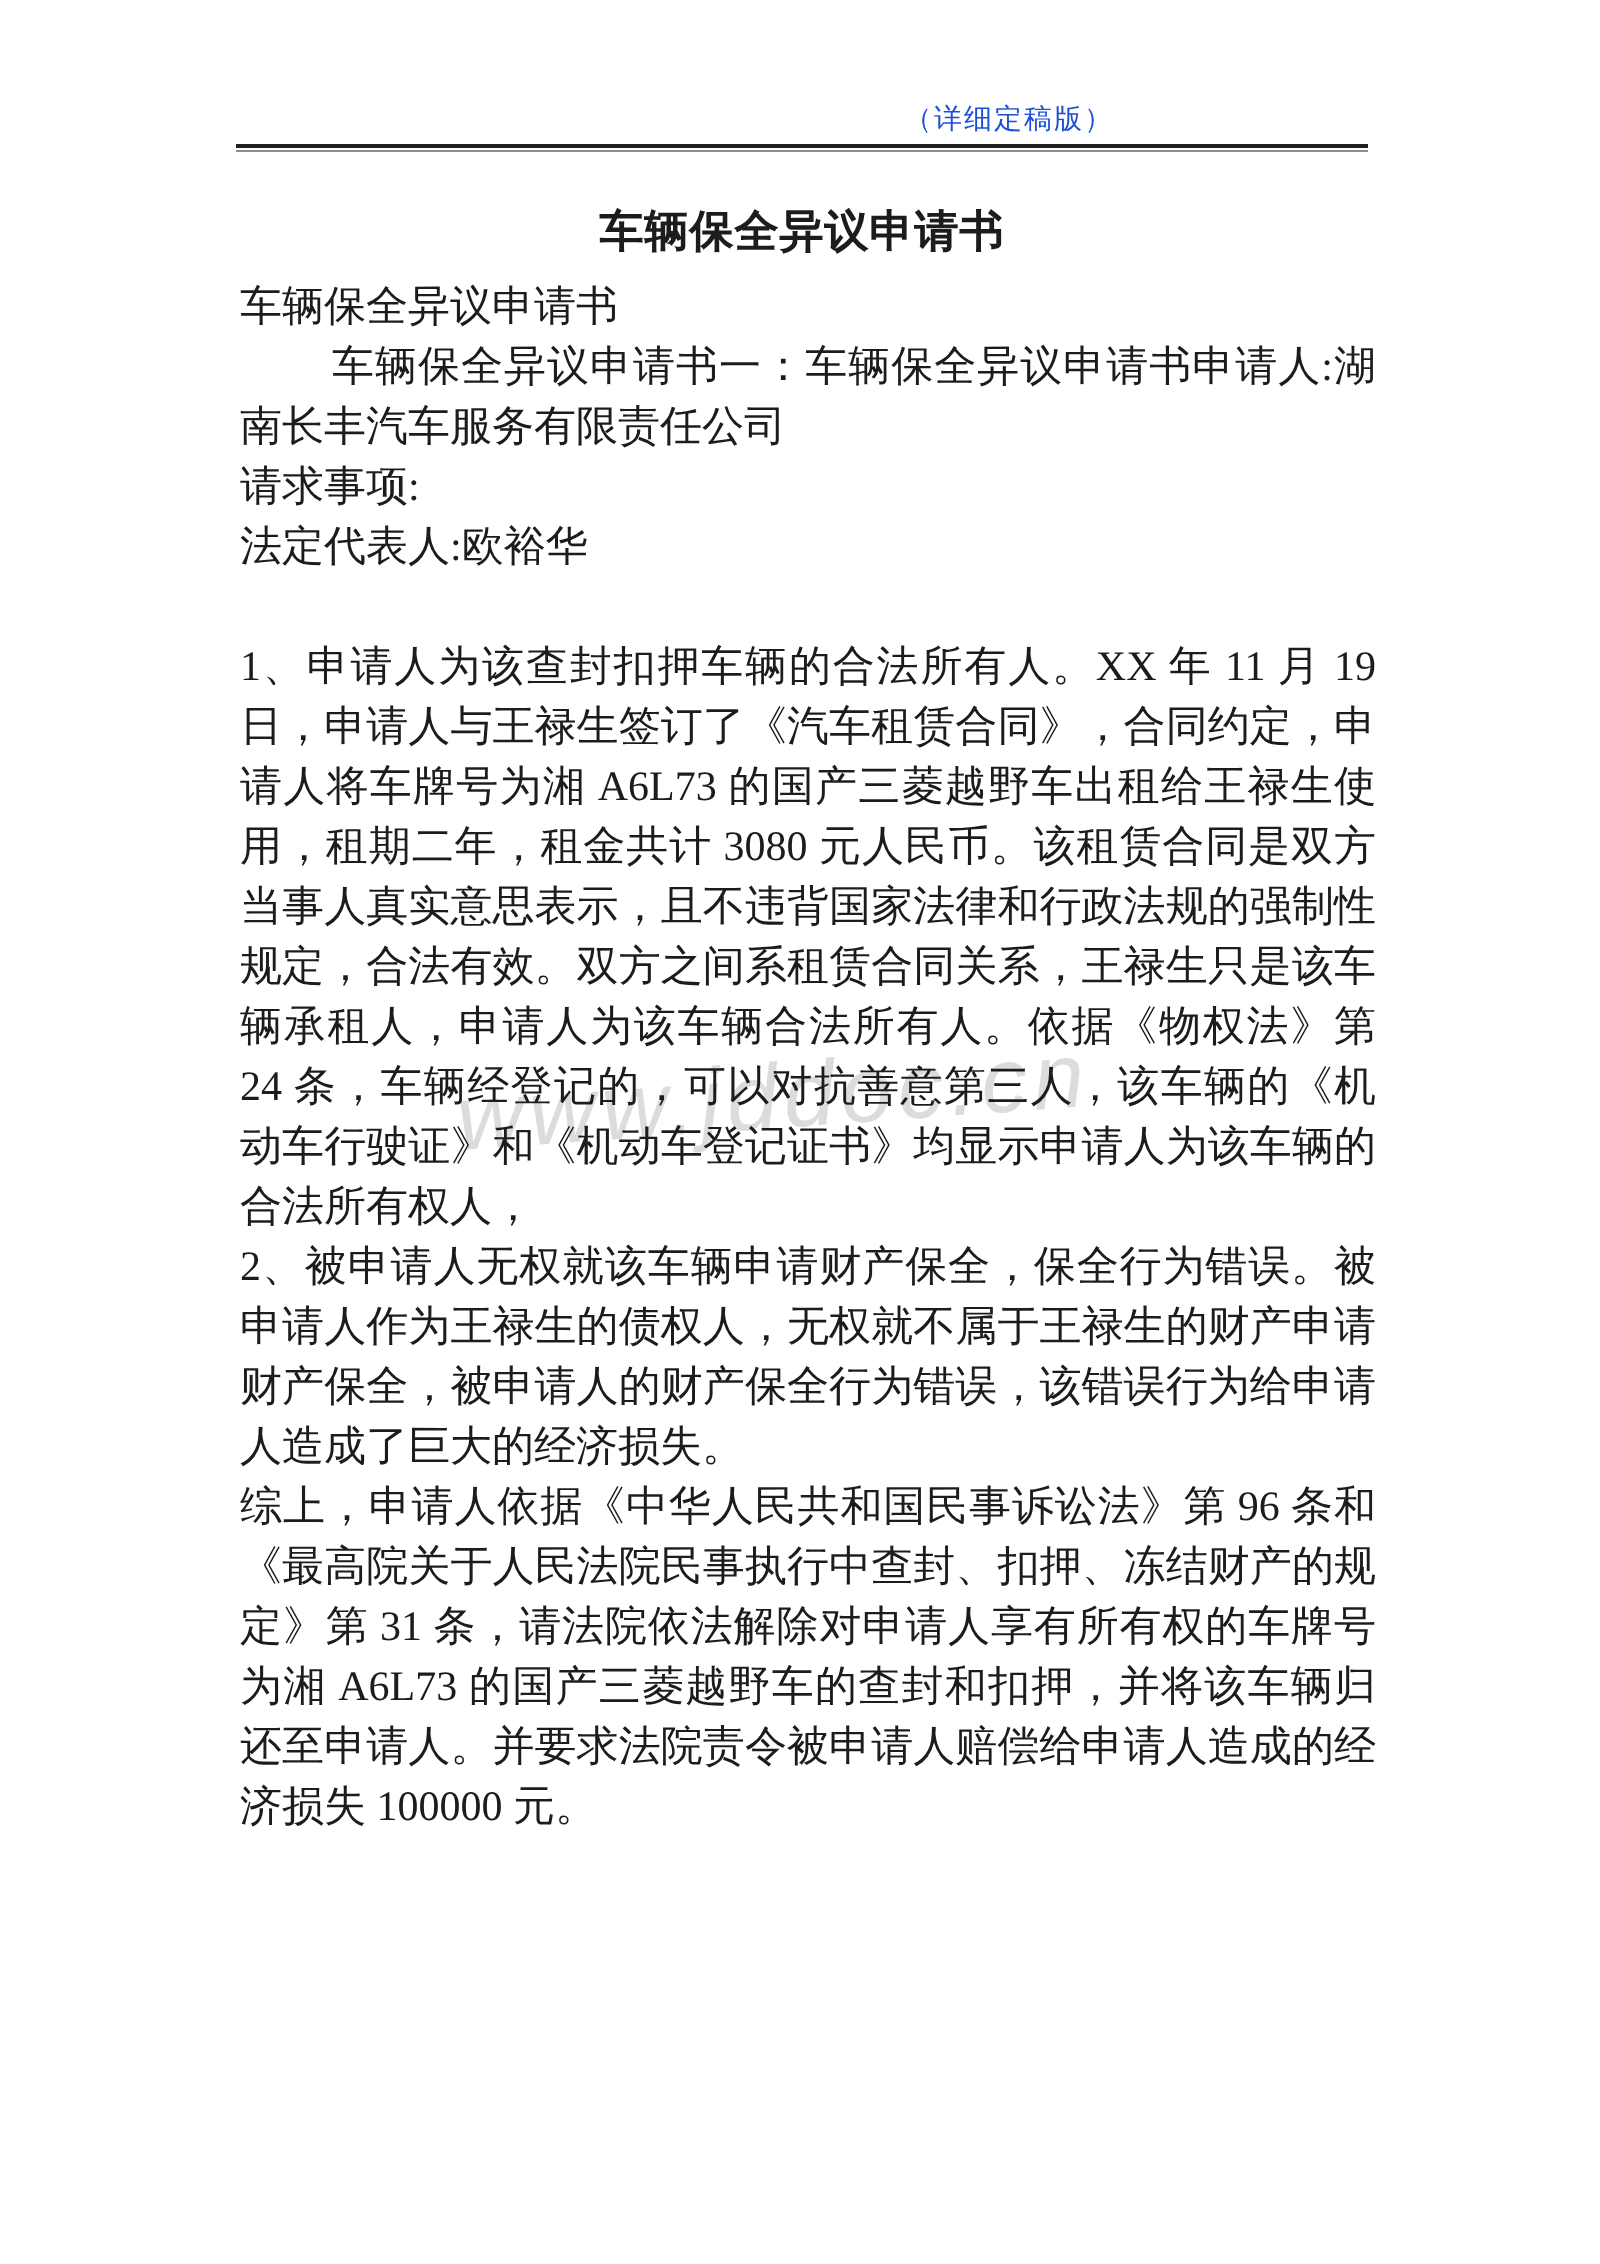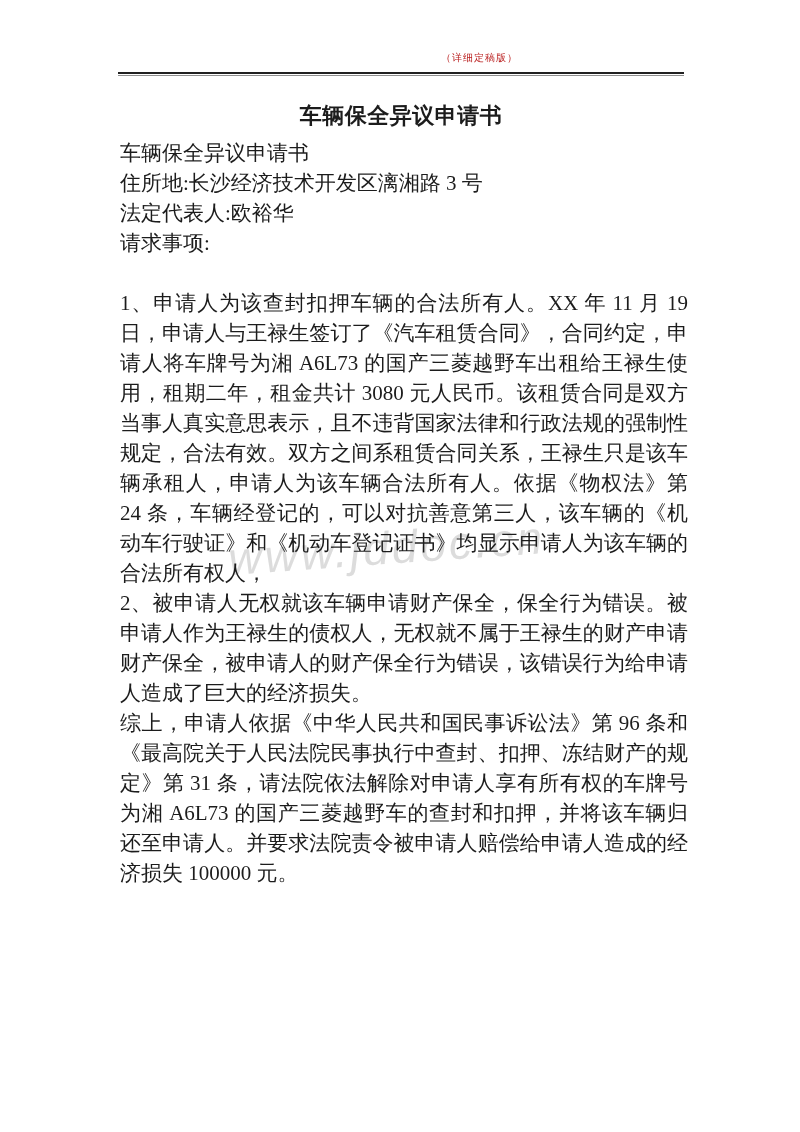--- a/index.html
+++ b/index.html
@@ -8,24 +8,24 @@
     width: 800px;
     height: 1132px;
     background: #ffffff;
     overflow: hidden;
     font-family: "Liberation Serif", "DejaVu Serif", serif;
     color: #1c1c1c;
   }
   .header-note {
     position: absolute;
     top: 51px;
-    left: 441px;
-    font-size: 10px;
+    left: 452px;
+    font-size: 14px;
     letter-spacing: 1px;
-    color: #b91c1c;
+    color: #1d4ed8;
     z-index: 2;
   }
   .header-rule {
     position: absolute;
     top: 72px;
     left: 118px;
     width: 566px;
     height: 1px;
     border-top: 2px solid #212121;
     border-bottom: 1px solid #8f8f8f;
@@ -75,21 +75,21 @@
 </head>
 <body>
 
 <div class="page" style="color: rgb(28, 28, 28);">
   <div class="header-note">（详细定稿版）</div>
   <div class="header-rule"></div>
   <div class="doc-title">车辆保全异议申请书</div>
   <div class="watermark" style="color: rgb(198, 198, 198);">www.jddoc.cn</div>
   <div class="doc-body">
       <p class="para">车辆保全异议申请书</p>
-      <p class="para">住所地:长沙经济技术开发区漓湘路 3 号</p>
+      <p class="para indent">车辆保全异议申请书一：车辆保全异议申请书申请人:湖南长丰汽车服务有限责任公司</p>
+      <p class="para">请求事项:</p>
       <p class="para">法定代表人:欧裕华</p>
-      <p class="para">请求事项:</p>
       <p class="para blank"></p>
       <p class="para">1、申请人为该查封扣押车辆的合法所有人。XX 年 11 月 19 日，申请人与王禄生签订了《汽车租赁合同》，合同约定，申请人将车牌号为湘 A6L73 的国产三菱越野车出租给王禄生使用，租期二年，租金共计 3080 元人民币。该租赁合同是双方当事人真实意思表示，且不违背国家法律和行政法规的强制性规定，合法有效。双方之间系租赁合同关系，王禄生只是该车辆承租人，申请人为该车辆合法所有人。依据《物权法》第 24 条，车辆经登记的，可以对抗善意第三人，该车辆的《机动车行驶证》和《机动车登记证书》均显示申请人为该车辆的合法所有权人，</p>
       <p class="para">2、被申请人无权就该车辆申请财产保全，保全行为错误。被申请人作为王禄生的债权人，无权就不属于王禄生的财产申请财产保全，被申请人的财产保全行为错误，该错误行为给申请人造成了巨大的经济损失。</p>
       <p class="para">综上，申请人依据《中华人民共和国民事诉讼法》第 96 条和《最高院关于人民法院民事执行中查封、扣押、冻结财产的规定》第 31 条，请法院依法解除对申请人享有所有权的车牌号为湘 A6L73 的国产三菱越野车的查封和扣押，并将该车辆归还至申请人。并要求法院责令被申请人赔偿给申请人造成的经济损失 100000 元。</p>
     </div>
 </div>
 
 </body></html>

